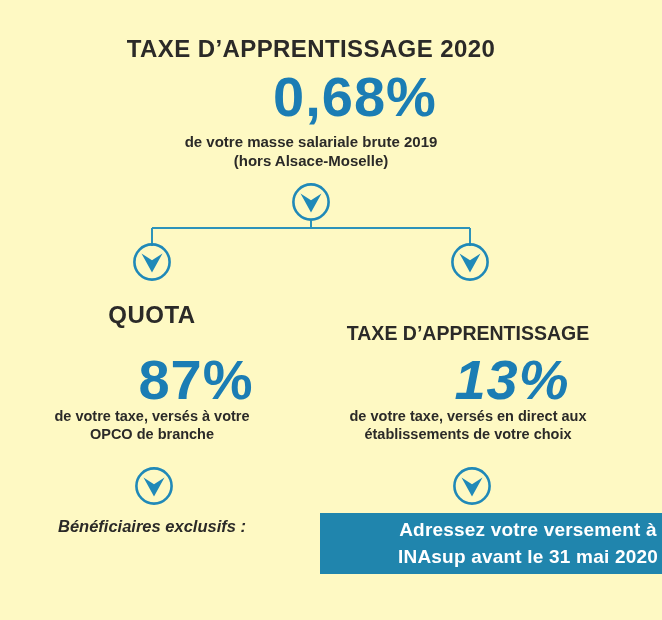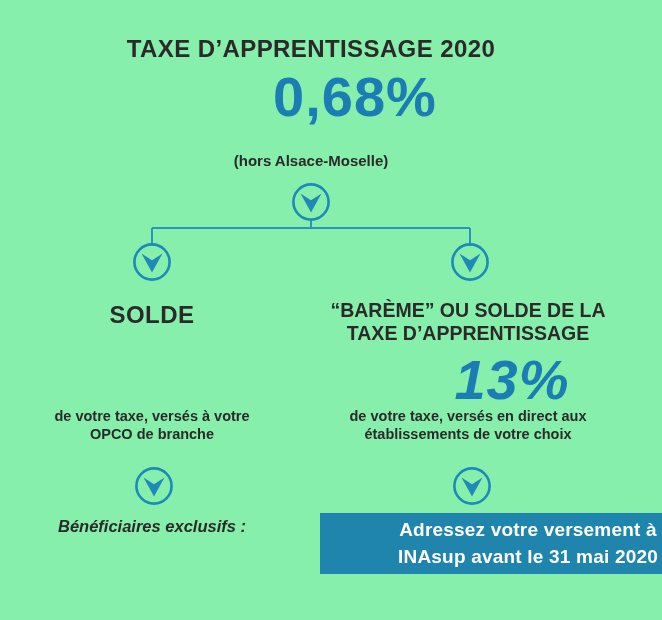--- a/index.html
+++ b/index.html
@@ -5,21 +5,21 @@
   html, body {
     margin: 0;
     padding: 0;
     background: #ffffff;
     font-family: "Liberation Sans", "DejaVu Sans", sans-serif;
   }
   .canvas {
     position: relative;
     width: 662px;
     height: 620px;
-    background: #86efac;
+    background: #fef9c3;
     overflow: hidden;
     --dark: #2b2a28;
     --accent: #1b7db4;
     --icon: #2089b8;
     --line: #2d93ba;
     --box: #2085ad;
     --boxtext: #ffffff;
   }
   .abs { position: absolute; }
   .ctr { text-align: center; }
@@ -90,52 +90,53 @@
   .arrow-chevron { fill: var(--icon); }
   .connector path { stroke: var(--line); }
 </style>
 </head>
 <body>
 
 <div class="canvas" style="--dark: #2b2a28; --accent: #1b7db4; --icon: #2089b8; --line: #2d93ba; --box: #2085ad; --boxtext: #ffffff;">
 
   <div class="abs ctr title">TAXE D’APPRENTISSAGE 2020</div>
   <div class="abs ctr big-rate rate-main">0,68%</div>
+  <div class="abs ctr sub sub1">de votre masse salariale brute 2019</div>
   <div class="abs ctr sub sub2">(hors Alsace-Moselle)</div>
 
   <svg class="abs icon-40 icon-top" viewBox="0 0 40 40">
     <circle class="arrow-circle" cx="20" cy="20" r="17.6" fill="none" stroke-width="2.6"></circle>
     <path class="arrow-chevron" d="M9.5 11.5 L20 30.5 L30.5 11.5 L20 18.2 Z"></path>
   </svg>
 
   <svg class="abs connector" width="350" height="26" viewBox="0 0 350 26">
     <path d="M171 1 V8 M12 8 H330 M12 8 V26 M330 8 V26" fill="none" stroke-width="2"></path>
   </svg>
 
   <svg class="abs icon-40 icon-mid-left" viewBox="0 0 40 40">
     <circle class="arrow-circle" cx="20" cy="20" r="17.6" fill="none" stroke-width="2.6"></circle>
     <path class="arrow-chevron" d="M9.5 11.5 L20 30.5 L30.5 11.5 L20 18.2 Z"></path>
   </svg>
   <svg class="abs icon-40 icon-mid-right" viewBox="0 0 40 40">
     <circle class="arrow-circle" cx="20" cy="20" r="17.6" fill="none" stroke-width="2.6"></circle>
     <path class="arrow-chevron" d="M9.5 11.5 L20 30.5 L30.5 11.5 L20 18.2 Z"></path>
   </svg>
 
-  <div class="abs ctr col-head quota-head">SOLDE</div>
+  <div class="abs ctr col-head quota-head">QUOTA</div>
+  <div class="abs ctr big-rate rate-left">87%</div>
   <div class="abs ctr desc desc-l1">de votre taxe, versés à votre</div>
   <div class="abs ctr desc desc-l2">OPCO de branche</div>
 
   <svg class="abs icon-40 icon-low-left" viewBox="0 0 40 40">
     <circle class="arrow-circle" cx="20" cy="20" r="17.6" fill="none" stroke-width="2.6"></circle>
     <path class="arrow-chevron" d="M9.5 11.5 L20 30.5 L30.5 11.5 L20 18.2 Z"></path>
   </svg>
 
   <div class="abs ctr footer-line foot1">Bénéficiaires exclusifs :</div>
 
-  <div class="abs ctr col-head bareme-head bareme-h1">“BARÈME” OU SOLDE DE LA</div>
   <div class="abs ctr col-head bareme-head bareme-h2">TAXE D’APPRENTISSAGE</div>
   <div class="abs ctr big-rate rate-right">13%</div>
   <div class="abs ctr desc rdesc-l2">établissements de votre choix</div>
   <div class="abs ctr desc rdesc-l1">de votre taxe, versés en direct aux</div>
 
   <svg class="abs icon-40 icon-low-right" viewBox="0 0 40 40">
     <circle class="arrow-circle" cx="20" cy="20" r="17.6" fill="none" stroke-width="2.6"></circle>
     <path class="arrow-chevron" d="M9.5 11.5 L20 30.5 L30.5 11.5 L20 18.2 Z"></path>
   </svg>
 

